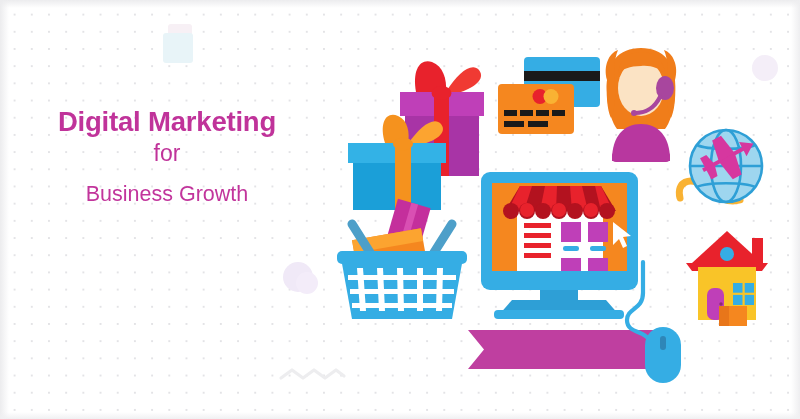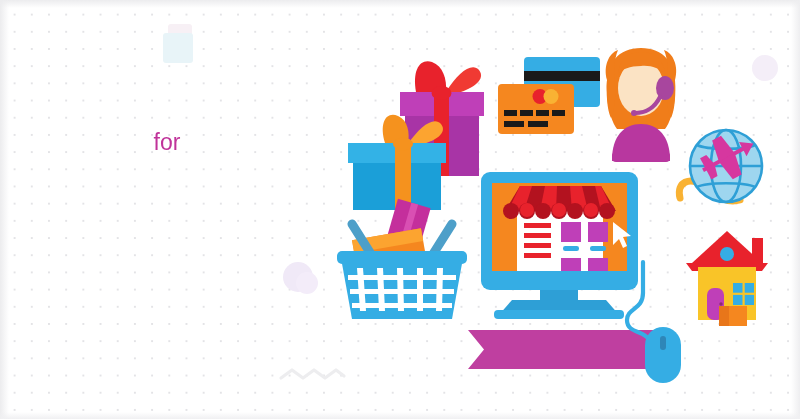--- a/index.html
+++ b/index.html
@@ -86,21 +86,21 @@
     font-weight: 700;
     color: #c0339a;
     letter-spacing: -0.2px;
     line-height: 1.02;
     white-space: nowrap;
   }
   .line-2 {
     font-size: 23px;
     font-weight: 400;
     color: #c0339a;
-    margin-top: 23px;
+    margin-top: 6px;
     line-height: 1;
     text-align: center;
   }
   .line-3 {
     font-size: 30px;
     font-weight: 700;
     color: #cc2f9e;
     margin-top: 16px;
     line-height: 1;
     letter-spacing: -0.2px;
@@ -126,21 +126,23 @@
 
   <div class="dot-grid"></div>
 
   <div class="deco deco-square-pink"></div>
   <div class="deco deco-square-blue"></div>
   <div class="deco deco-circle-lilac"></div>
   <div class="deco deco-circle-lilac-2"></div>
   <div class="deco deco-circle-lilac-3"></div>
 
   <div class="headline-block">
+    <div class="line-1">Digital Marketing</div>
     <div class="line-2">for</div>
+    <div class="line-4">Business Growth</div>
   </div>
 
   <svg class="art-layer" viewBox="0 0 800 419" xmlns="http://www.w3.org/2000/svg">
 
     <g>
       <polyline points="281,378 292,370 303,378 314,370 325,378 336,370 344,376" fill="none" stroke="#ededef" stroke-width="3.2" stroke-linejoin="round" stroke-linecap="round"></polyline>
     </g>
 
     <g>
       <path d="M468,330 L657,330 L657,369 L468,369 L484,349.5 Z" fill="#bf3fa0"></path>

